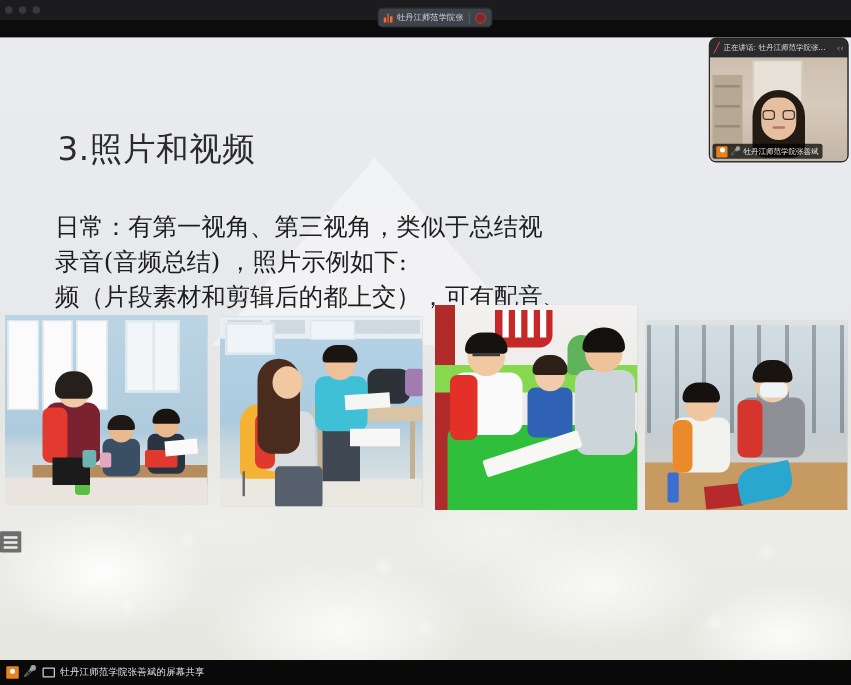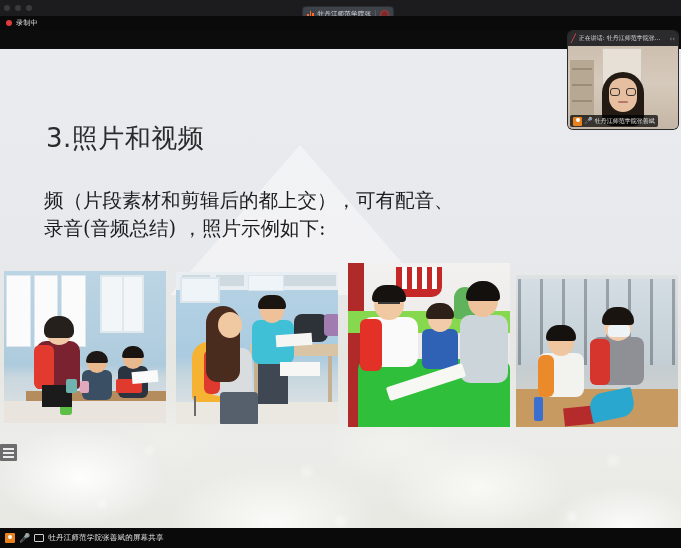--- a/index.html
+++ b/index.html
@@ -43,21 +43,20 @@
     background: #0a0a0a; display: flex; align-items: center; gap: 4px; padding-left: 6px;
   }
   .rec-dot { width: 6px; height: 6px; border-radius: 50%; background: #e03b3b; }
   .rec-label { font-size: 7px; color: #e7e7e7; letter-spacing: .3px; }
 
   
   .slide-area {
     position: absolute; left: 0; top: 30px; width: 681px; height: 498px;
     background: #e9eaee;
     overflow: hidden;
-    margin-top: 19px;
   }
   .slide-bg {
     position: absolute; inset: 0;
     background:
       radial-gradient(ellipse 120px 70px at 12% 86%, rgba(255,255,255,.95), rgba(255,255,255,0) 70%),
       radial-gradient(ellipse 150px 80px at 40% 95%, rgba(252,252,250,.9), rgba(255,255,255,0) 70%),
       radial-gradient(ellipse 130px 70px at 70% 88%, rgba(250,250,246,.9), rgba(255,255,255,0) 70%),
       radial-gradient(ellipse 110px 60px at 92% 96%, rgba(255,255,255,.85), rgba(255,255,255,0) 70%),
       radial-gradient(ellipse 90px 50px at 25% 78%, rgba(238,238,234,.8), rgba(255,255,255,0) 70%),
       radial-gradient(ellipse 100px 55px at 58% 80%, rgba(243,243,238,.8), rgba(255,255,255,0) 70%),
@@ -285,34 +284,31 @@
     <span class="bars">
         <b></b>
         <b></b>
         <b></b>
       </span>
     <span class="ptxt">牡丹江师范学院张</span>
     <span class="sep"></span>
     <span class="stopdot"></span>
   </div>
 
-  <div class="rec-strip">
-    <span class="rec-dot"></span>
-    <span class="rec-label">录制中</span>
-  </div>
 
   <div class="slide-area">
     <div class="slide-bg"></div>
     <div class="slide-watermark"></div>
 
     <div class="slide-title">3.照片和视频</div>
 
     <div class="slide-body">
+      <div>日常：有第一视角、第三视角，类似于总结视</div>
+      <div>录音(音频总结) ，照片示例如下:</div>
       <div>频（片段素材和剪辑后的都上交），可有配音、</div>
-      <div>录音(音频总结) ，照片示例如下:</div>
     </div>
 
     <div class="photos">
 
       <div class="photo" id="photo1">
         <div class="wall"></div>
         <div class="posters">
             <i></i>
             <i></i>
             <i></i>

